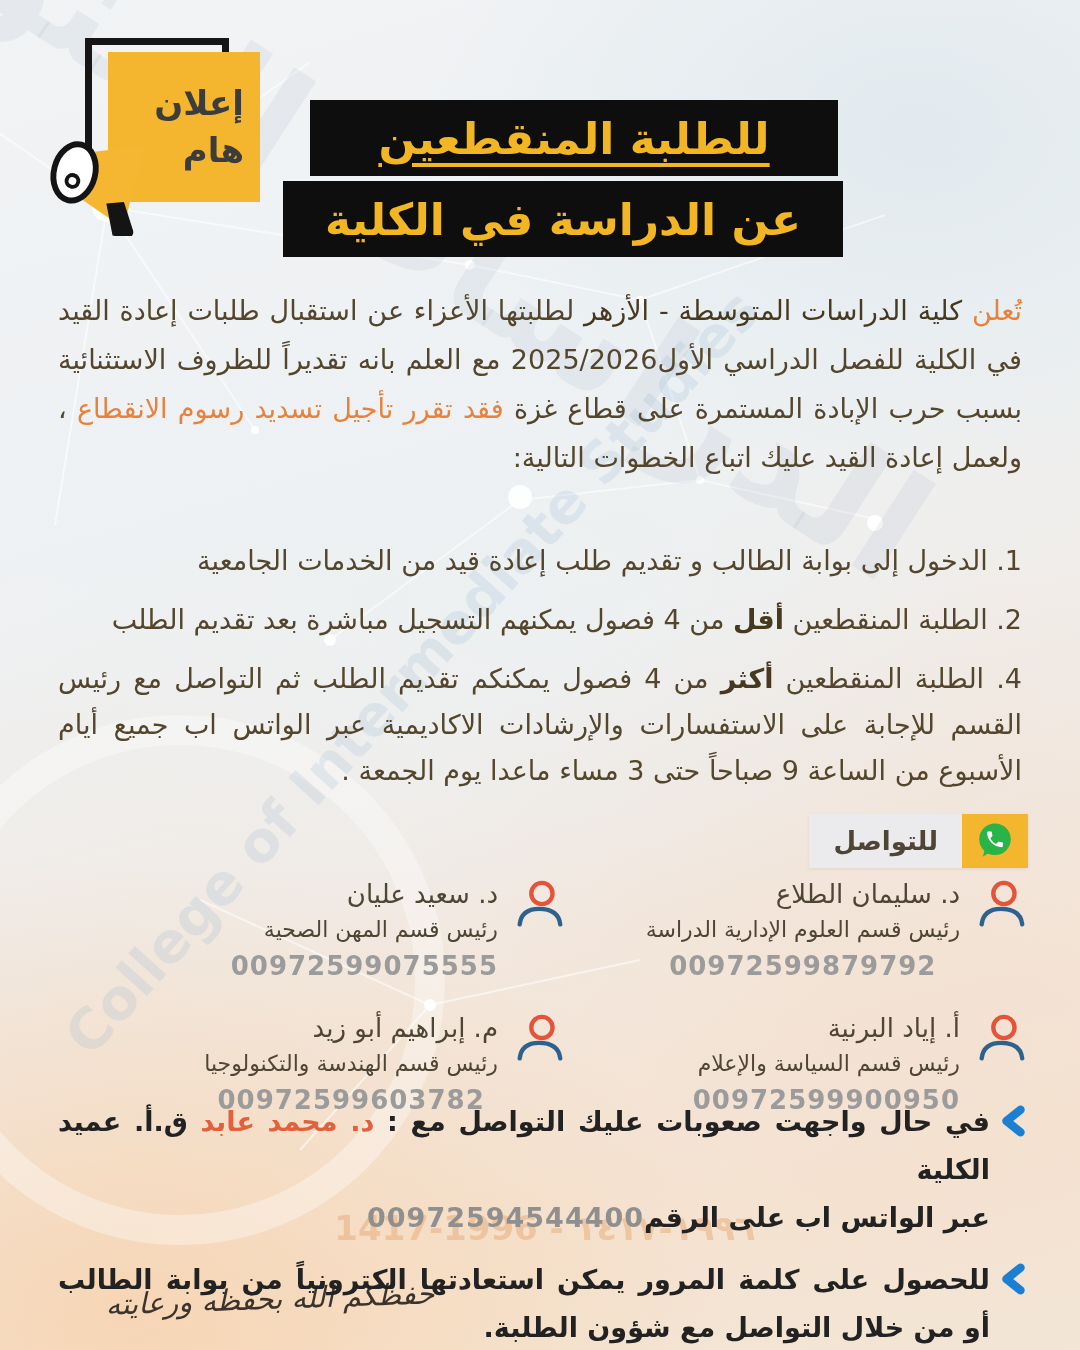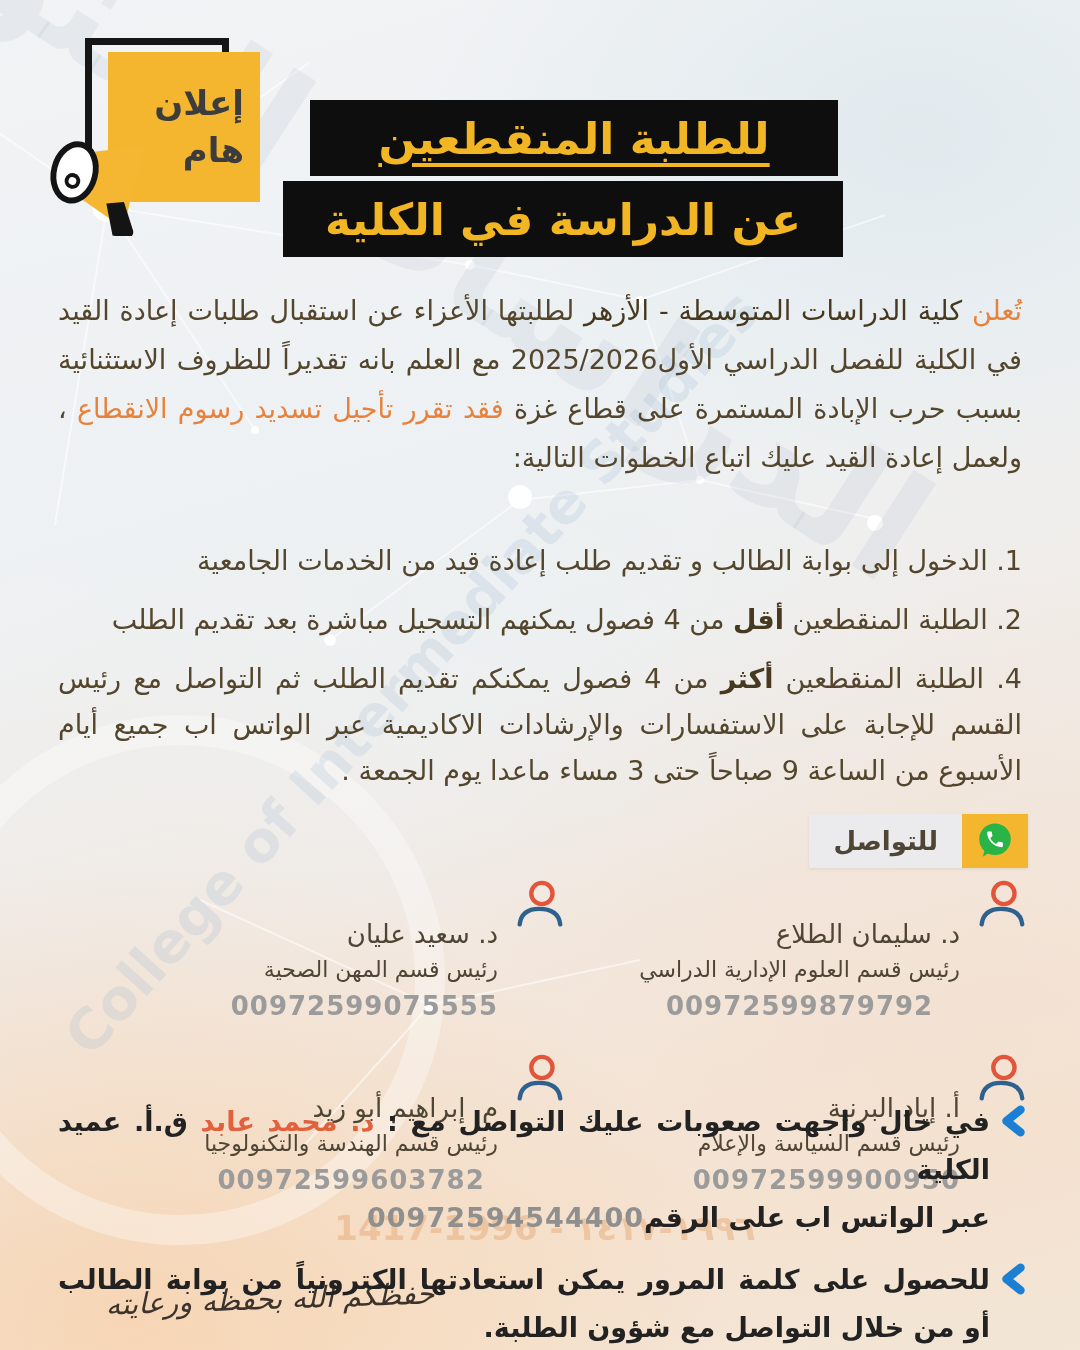--- a/index.html
+++ b/index.html
@@ -73,21 +73,21 @@
   }
   .wa-box { width:66px; background:#f4b62e; display:flex; align-items:center; justify-content:center; }
   .contact-label { background:#ebebed; display:flex; align-items:center; padding:0 24px; font-size:26px; font-weight:bold; color:#4f4534; }
   
   .contacts {
     position:absolute; top:876px; right:50px; left:140px; z-index:2;
     display:grid; grid-template-columns:1fr 1fr; column-gap:34px; row-gap:26px;
   }
   .contact-card { display:flex; gap:12px; align-items:flex-start; }
   .contact-card svg { flex:0 0 auto; margin-top:2px; }
-  .contact-texts { text-align:right;margin-top:40px; }
+  .contact-texts { text-align:right; }
   .contact-name { font-size:26px; color:#4e4534; line-height:36px; }
   .contact-title { font-size:22px; color:#4e4534; line-height:36px; }
   .contact-phone { font-size:26px; font-weight:bold; color:#9b9b9b; letter-spacing:1px; line-height:36px; direction:ltr; text-align:center; }
   
   .note { position:absolute; right:52px; left:58px; z-index:3; display:flex; gap:8px; align-items:flex-start; }
   .note svg { flex:0 0 auto; margin-top:6px; }
   .note-text { font-size:27px; font-weight:bold; color:#222; line-height:48px; text-align:justify; }
   .note1 { top:1098px; }
   .note2 { top:1256px; }
   .note .person { color:#e2603b; }
@@ -170,21 +170,21 @@
   </div>
 
   <div class="contacts">
     <div class="contact-card">
       <svg width="58" height="58" viewBox="0 0 60 60">
           <circle cx="33" cy="16" r="11" fill="none" stroke="#e2553a" stroke-width="4.5"></circle>
           <path d="M10 48 Q12 32 30 32 Q50 32 52 48" fill="none" stroke="#2f618f" stroke-width="4.5" stroke-linecap="round"></path>
         </svg>
       <div class="contact-texts">
         <div class="contact-name">د. سليمان الطلاع</div>
-        <div class="contact-title">رئيس قسم العلوم الإدارية الدراسي</div>
+        <div class="contact-title">رئيس قسم العلوم الإدارية الدراسة</div>
         <div class="contact-phone">00972599879792</div>
       </div>
     </div>
     <div class="contact-card">
       <svg width="58" height="58" viewBox="0 0 60 60">
           <circle cx="33" cy="16" r="11" fill="none" stroke="#e2553a" stroke-width="4.5"></circle>
           <path d="M10 48 Q12 32 30 32 Q50 32 52 48" fill="none" stroke="#2f618f" stroke-width="4.5" stroke-linecap="round"></path>
         </svg>
       <div class="contact-texts">
         <div class="contact-name">د. سعيد عليان</div>

